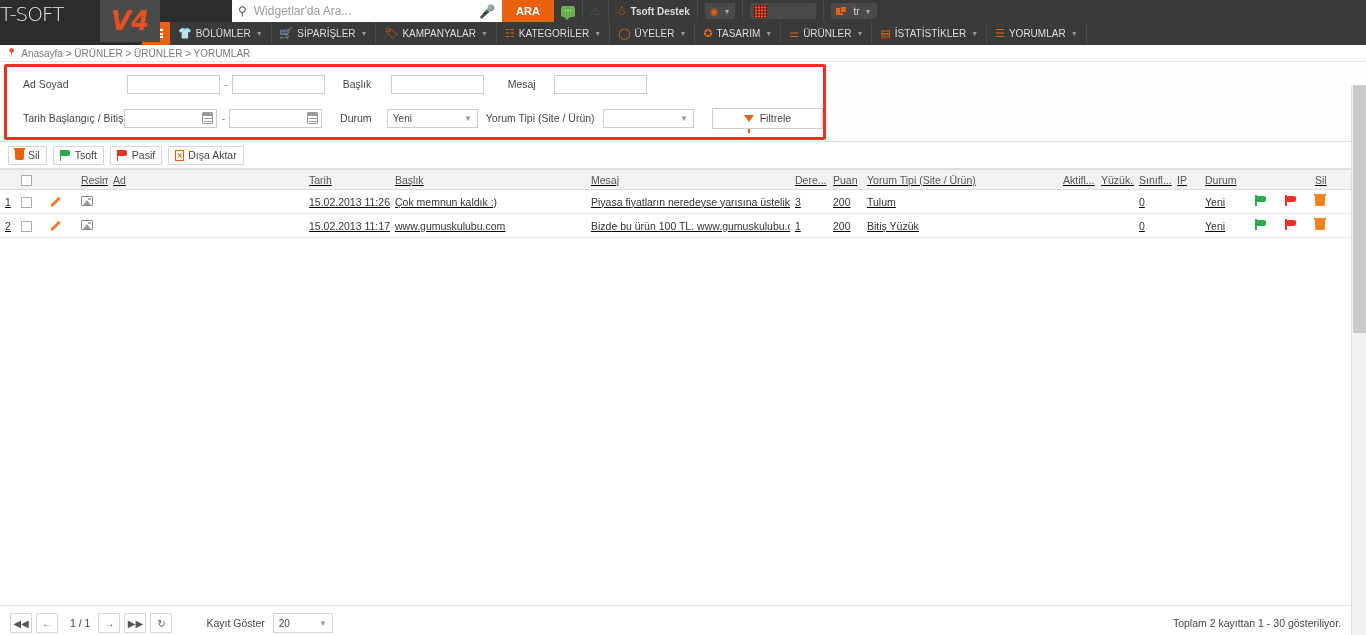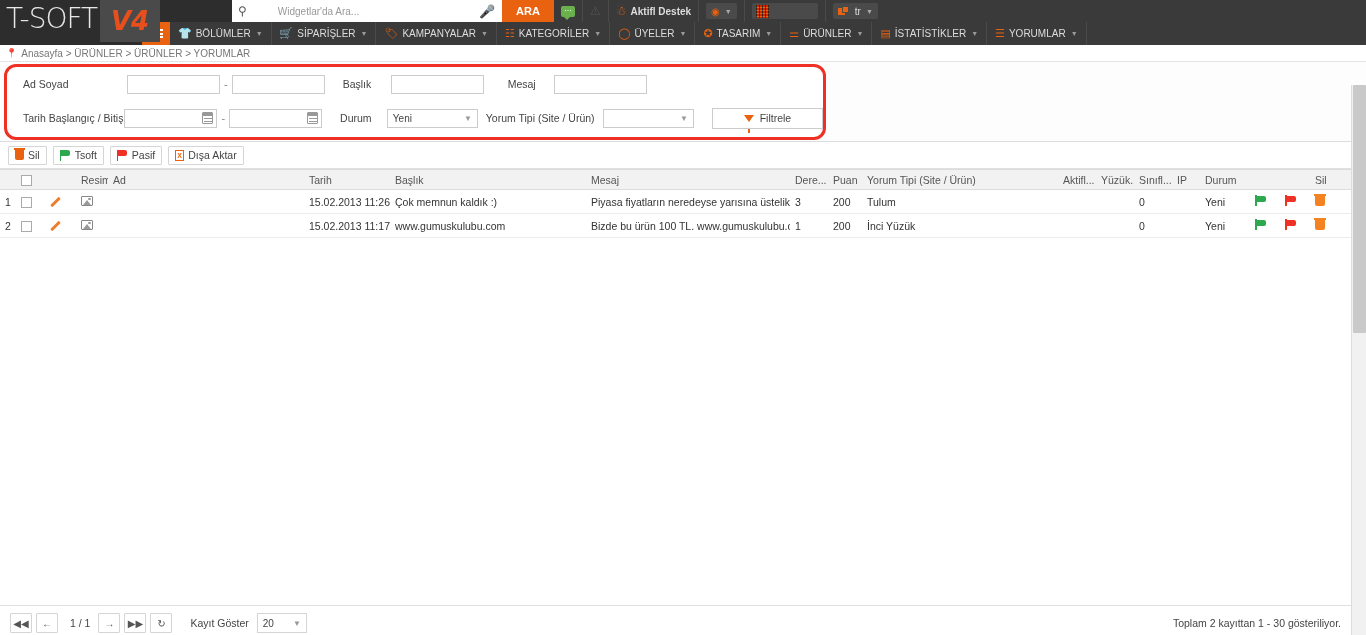--- a/index.html
+++ b/index.html
@@ -22,23 +22,22 @@
   #logo-zone {
     width: 232px;
     background: #2d2d2d;
     display: flex;
     align-items: center;
     position: relative;
     z-index: 5;
   }
   .logo-text {
     color: #e8e8e8;
-    font-size: 28px;
+    font-size: 20px;
     letter-spacing: -1px;
-    padding-left: 6px;
     font-family: "DejaVu Sans", sans-serif;
     font-weight: 300;
     position: absolute;
     top: 2px;
   }
   .logo-v4 {
     position: absolute;
     left: 100px; top: 0px;
     width: 60px; height: 42px;
     background: #4a4a4a;
@@ -54,24 +53,23 @@
     width: 270px;
     background: #fff;
     display: flex;
     align-items: center;
     padding: 0 6px;
     gap: 5px;
   }
   #searchbox input {
     border: none; outline: none;
     flex: 1;
-    font-size: 10px;
+    font-size: 12px;
     color: #333;
     font-family: "Liberation Sans", sans-serif;
-    margin-left: 24px;
   }
   #searchbox input::placeholder { color: #999; }
   .mic-icon { color: #e94f1d; font-size: 13px; }
   .mag-icon { color: #555; font-size: 12px; }
 
   #ara-btn {
     background: #e8620f;
     color: #fff;
     font-size: 11px;
     font-weight: bold;
@@ -203,21 +201,21 @@
     background: #fdfdfd;
     border-bottom: 1px solid #ddd;
     height: 80px;
   }
   #filter-panel {
     position: absolute;
     left: 4px; top: 2px;
     width: 822px; height: 76px;
     border: 3px solid #ee3124;
     background: #fff;
-    border-radius: 12px;
+    border-radius: 2px;
   }
   .frow {
     display: flex; align-items: center;
     height: 34px;
     padding-left: 16px;
   }
   .flabel {
     font-size: 10.5px;
     color: #444;
   }
@@ -336,20 +334,21 @@
 
   
   #table-area {
     background: #fff;
     border-top: 1px solid #e0e0e0;
   }
   table.grid {
     width: 1351px;
     border-collapse: collapse;
     table-layout: fixed;
+    text-decoration: underline;
   }
   table.grid thead th {
     background: #f2f2f2;
     border-bottom: 1px solid #dcdcdc;
     border-top: 1px solid #dcdcdc;
     height: 20px;
     font-size: 10.5px;
     color: #555;
     font-weight: normal;
     text-align: left;
@@ -426,23 +425,23 @@
     width: 22px; height: 20px;
     border: 1px solid #d5d5d5;
     background: #fff;
     display: flex; align-items: center; justify-content: center;
     font-size: 10px; color: #555;
     cursor: pointer;
     margin-right: 4px;
     border-radius: 1px;
   }
   #page-indicator { font-size: 10.5px; color: #444; padding: 0 8px; }
-  #kayit-label { font-size: 10.5px; color: #444; margin-left: 14px; margin-right: 8px; }
+  #kayit-label { font-size: 10.5px; color: #444; margin-left: 30px; margin-right: 8px; }
   #kayit-select {
-    width: 50px; height: 20px;
+    width: 60px; height: 20px;
     border: 1px solid #d5d5d5;
     background: #fff;
     display: flex; align-items: center; justify-content: space-between;
     padding: 0 5px;
     font-size: 10px; color: #444;
     cursor: pointer;
   }
   #footer-total {
     margin-left: auto;
     font-size: 10.5px;
@@ -488,21 +487,21 @@
   <div class="hdr-cell">
     <span class="chat-ico">⋯</span>
   </div>
 
   <div class="hdr-cell">
     <span class="warn-ico">⚠</span>
   </div>
 
   <div class="hdr-cell">
     <span class="user-ico">☃</span>
-    <span class="support-name">Aktifl Destek</span>
+    <span class="support-name">Tsoft Destek</span>
   </div>
 
   <div class="hdr-cell">
     <span class="pill">
       <span class="eye">◉</span>
       <span class="caret">▼</span>
     </span>
   </div>
 
   <div class="hdr-cell">
@@ -722,21 +721,21 @@
           <td><span class="cbox"></span></td>
           <td><span class="pencil"></span></td>
           <td></td>
           <td><span class="img-ico"></span></td>
           <td></td>
           <td>15.02.2013 11:17</td>
           <td>www.gumuskulubu.com</td>
           <td>Bizde bu ürün 100 TL. www.gumuskulubu.com</td>
           <td>1</td>
           <td>200</td>
-          <td>İnci Yüzük</td>
+          <td>Bitiş Yüzük</td>
           <td></td>
           <td></td>
           <td>0</td>
           <td></td>
           <td>Yeni</td>
           <td><span class="flag-g rowflag-g"></span></td>
           <td><span class="flag-r rowflag-r"></span></td>
           <td><span class="trash-row"></span></td>
         </tr>
       </tbody>

